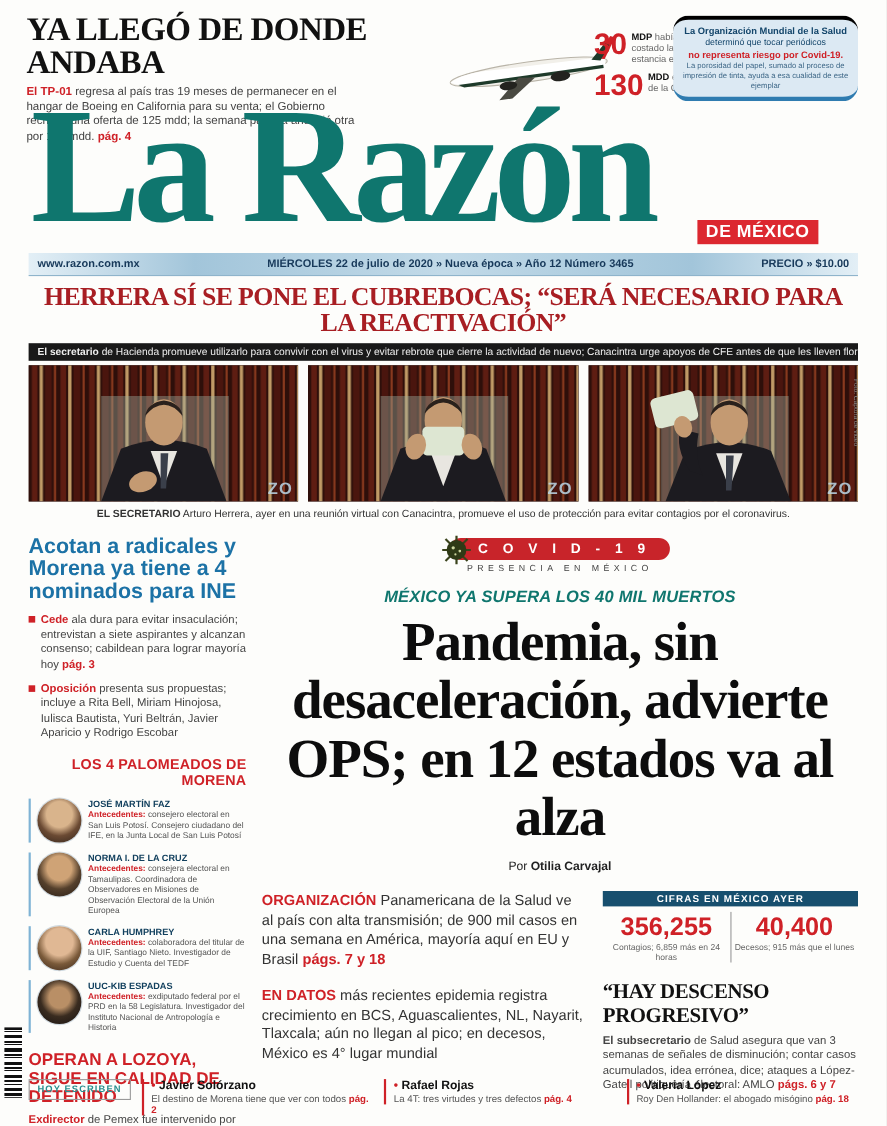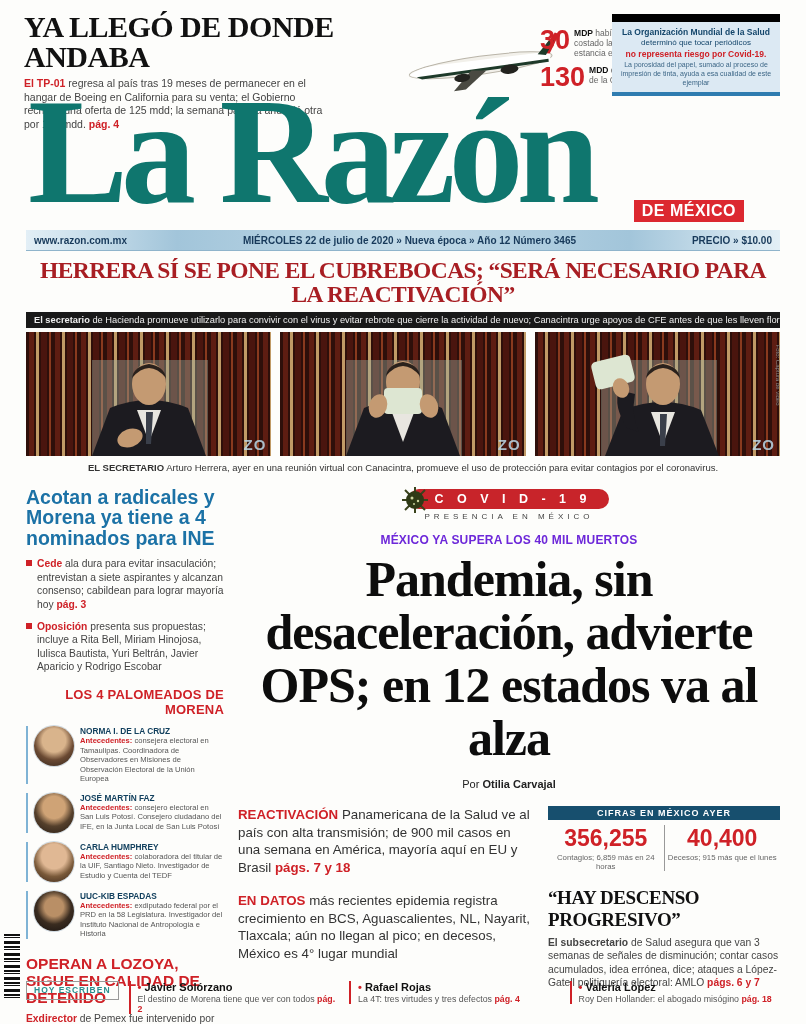--- a/index.html
+++ b/index.html
@@ -13,22 +13,22 @@
   .top-lead{margin:5px 0 0;font-size:10.5px;line-height:1.3;color:#444;width:310px;}
   .b-red{color:#cf2127;font-weight:bold;}
   .b-blk{font-weight:bold;color:#111;}
   .pg{color:#cf2127;font-weight:bold;}
   .plane{position:absolute;left:390px;top:26px;}
   .stats{position:absolute;left:540px;top:28px;width:110px;}
   .stat{display:flex;gap:4px;margin-bottom:6px;}
   .stat-val{font-size:27px;font-weight:bold;color:#cf2127;line-height:.9;}
   .stat-txt{font-size:8.5px;color:#666;line-height:1.2;width:72px;}
   .who-box{position:absolute;right:26px;top:14px;width:156px;background:#dce9f3;
-        border-top:8px solid #000000;border-bottom:4px solid #2f7cb0;
-        padding:5px 6px;text-align:center;}
+        border-top:4px solid #000000;border-bottom:4px solid #2f7cb0;
+        padding:5px 6px;text-align:center;border-radius:14px;}
   .who1{font-size:8.5px;font-weight:bold;color:#14466b;}
   .who2{font-size:8px;color:#14466b;margin-top:1px;}
   .who3{font-size:8.5px;font-weight:bold;color:#cf2127;margin-top:2px;}
   .who4{font-size:7px;color:#3c6686;margin-top:2px;line-height:1.25;}
   
   .masthead{position:relative;height:122px;}
   .logo{position:absolute;left:28px;top:-28px;font-family:"Liberation Serif",serif;
         font-weight:bold;font-size:150px;letter-spacing:-7px;color:#0f766e;line-height:1;}
   .region-box{position:absolute;right:62px;top:96px;background:#dc2830;color:#fff;
         font-size:16px;font-weight:bold;padding:2px 8px;letter-spacing:.5px;
@@ -75,21 +75,21 @@
   .lozoya-text{margin:6px 0 0;font-size:10.3px;line-height:1.3;color:#444;}
   .barcode{position:absolute;left:4px;top:934px;width:16px;height:64px;
         background:repeating-linear-gradient(180deg,#111 0 2px,#fff 2px 3px,#111 3px 4px,#fff 4px 7px,#111 7px 10px,#fff 10px 12px);}
   
   .centercol{flex:1;text-align:center;}
   .covid-badge{position:relative;display:inline-block;margin-top:2px;}
   .badge-pill{display:inline-block;background:#c8242a;color:#fff;border-radius:11px;
         padding:3px 18px 3px 26px;font-size:12.5px;font-weight:bold;letter-spacing:5px;}
   .virus{position:absolute;left:-8px;top:-3px;}
   .badge-sub{margin-top:3px;font-size:8px;letter-spacing:4px;color:#444;}
-  .kicker{margin-top:10px;font-size:12px;font-weight:bold;color:#6d28d9;letter-spacing:.2px;}
+  .kicker{margin-top:10px;font-size:15px;font-weight:bold;color:#0f766e;letter-spacing:.2px;font-style:italic;}
   .main-headline{margin:6px auto 13px;width:540px;font-family:"Liberation Serif",serif;
         font-weight:bold;font-size:50px;line-height:1.06;letter-spacing:-1px;color:#0d0d0d;}
   .byline{margin-top:10px;font-size:11px;color:#222;}
   .byline b{font-weight:bold;}
   .center-body{display:flex;gap:18px;margin-top:16px;text-align:left;}
   .body-left{width:292px;flex:none;}
   .par{margin:0 0 16px;font-size:13.3px;line-height:1.32;color:#333;}
   .par .lead-word{color:#cf2127;font-weight:bold;}
   .body-right{flex:1;}
   .figures-header{background:#174f6e;color:#fff;text-align:center;font-size:9px;
@@ -228,29 +228,29 @@
       <h3 class="ine-title">Acotan a radicales y Morena ya tiene a 4 nominados para INE</h3>
       <p class="bullet"><span class="b-red">Cede</span><span> ala dura para evitar insaculación; entrevistan a siete aspirantes y alcanzan consenso; cabildean para lograr mayoría hoy </span><span class="pg">pág. 3</span></p>
       <p class="bullet"><span class="b-red">Oposición</span><span> presenta sus propuestas; incluye a Rita Bell, Miriam Hinojosa, Iulisca Bautista, Yuri Beltrán, Javier Aparicio y Rodrigo Escobar</span></p>
 
       <div class="morena-box">
         <div class="morena-title">LOS 4 PALOMEADOS DE MORENA</div>
 
         <div class="profile">
           <div class="avatar"></div>
           <div>
-            <div class="p-name">NORMA I. DE LA CRUZ</div>
-            <div class="p-bio"><span class="p-label">Antecedentes:</span> <span>consejera electoral en Tamaulipas. Coordinadora de Observadores en Misiones de Observación Electoral de la Unión Europea</span></div>
+            <div class="p-name">JOSÉ MARTÍN FAZ</div>
+            <div class="p-bio"><span class="p-label">Antecedentes:</span> <span>consejero electoral en San Luis Potosí. Consejero ciudadano del IFE, en la Junta Local de San Luis Potosí</span></div>
           </div>
         </div>
         <div class="profile">
           <div class="avatar"></div>
           <div>
-            <div class="p-name">JOSÉ MARTÍN FAZ</div>
-            <div class="p-bio"><span class="p-label">Antecedentes:</span> <span>consejero electoral en San Luis Potosí. Consejero ciudadano del IFE, en la Junta Local de San Luis Potosí</span></div>
+            <div class="p-name">NORMA I. DE LA CRUZ</div>
+            <div class="p-bio"><span class="p-label">Antecedentes:</span> <span>consejera electoral en Tamaulipas. Coordinadora de Observadores en Misiones de Observación Electoral de la Unión Europea</span></div>
           </div>
         </div>
         <div class="profile">
           <div class="avatar"></div>
           <div>
             <div class="p-name">CARLA HUMPHREY</div>
             <div class="p-bio"><span class="p-label">Antecedentes:</span> <span>colaboradora del titular de la UIF, Santiago Nieto. Investigador de Estudio y Cuenta del TEDF</span></div>
           </div>
         </div>
         <div class="profile">
@@ -283,21 +283,21 @@
         </svg>
         <span class="badge-pill">C O V I D - 1 9</span>
         <div class="badge-sub">PRESENCIA EN MÉXICO</div>
       </div>
       <div class="kicker">MÉXICO YA SUPERA LOS 40 MIL MUERTOS</div>
       <h1 class="main-headline">Pandemia, sin desaceleración, advierte OPS; en 12 estados va al alza</h1>
       <div class="byline"><span>Por </span><b>Otilia Carvajal</b></div>
 
       <div class="center-body">
         <div class="body-left">
-          <p class="par"><span class="lead-word">REACTIVACIÓN</span><span> Panamericana de la Salud ve al país con alta transmisión; de 900 mil casos en una semana en América, mayoría aquí en EU y Brasil </span><span class="pg">págs. 7 y 18</span></p>
+          <p class="par"><span class="lead-word">ORGANIZACIÓN</span><span> Panamericana de la Salud ve al país con alta transmisión; de 900 mil casos en una semana en América, mayoría aquí en EU y Brasil </span><span class="pg">págs. 7 y 18</span></p>
           <p class="par"><span class="lead-word">EN DATOS</span><span> más recientes epidemia registra crecimiento en BCS, Aguascalientes, NL, Nayarit, Tlaxcala; aún no llegan al pico; en decesos, México es 4° lugar mundial</span></p>
         </div>
         <div class="body-right">
           <div class="figures-header">CIFRAS EN MÉXICO AYER</div>
           <div class="figures-row">
             <div class="figcell">
               <div class="fig-val">356,255</div>
               <div class="fig-cap">Contagios; 6,859 más en 24 horas</div>
             </div>
             <div class="figcell">

